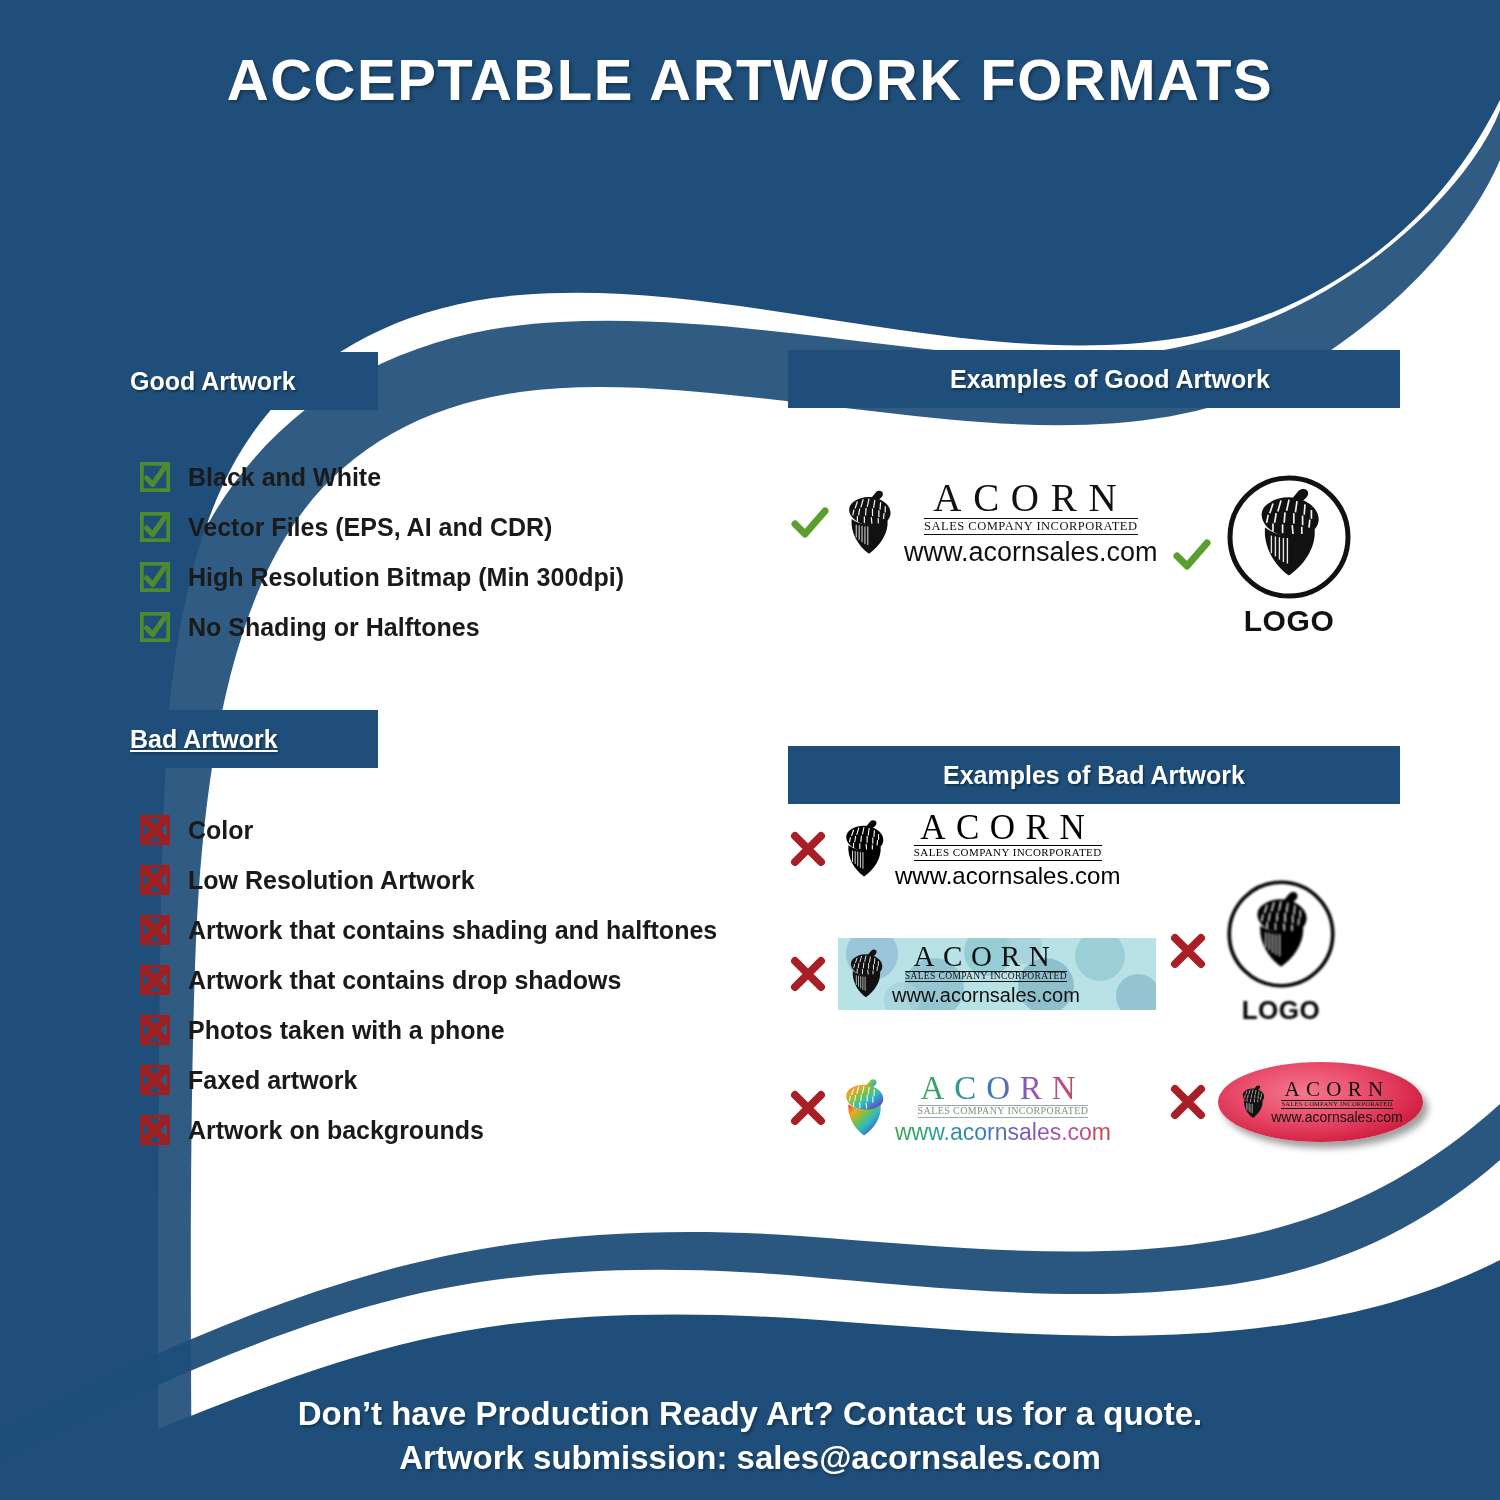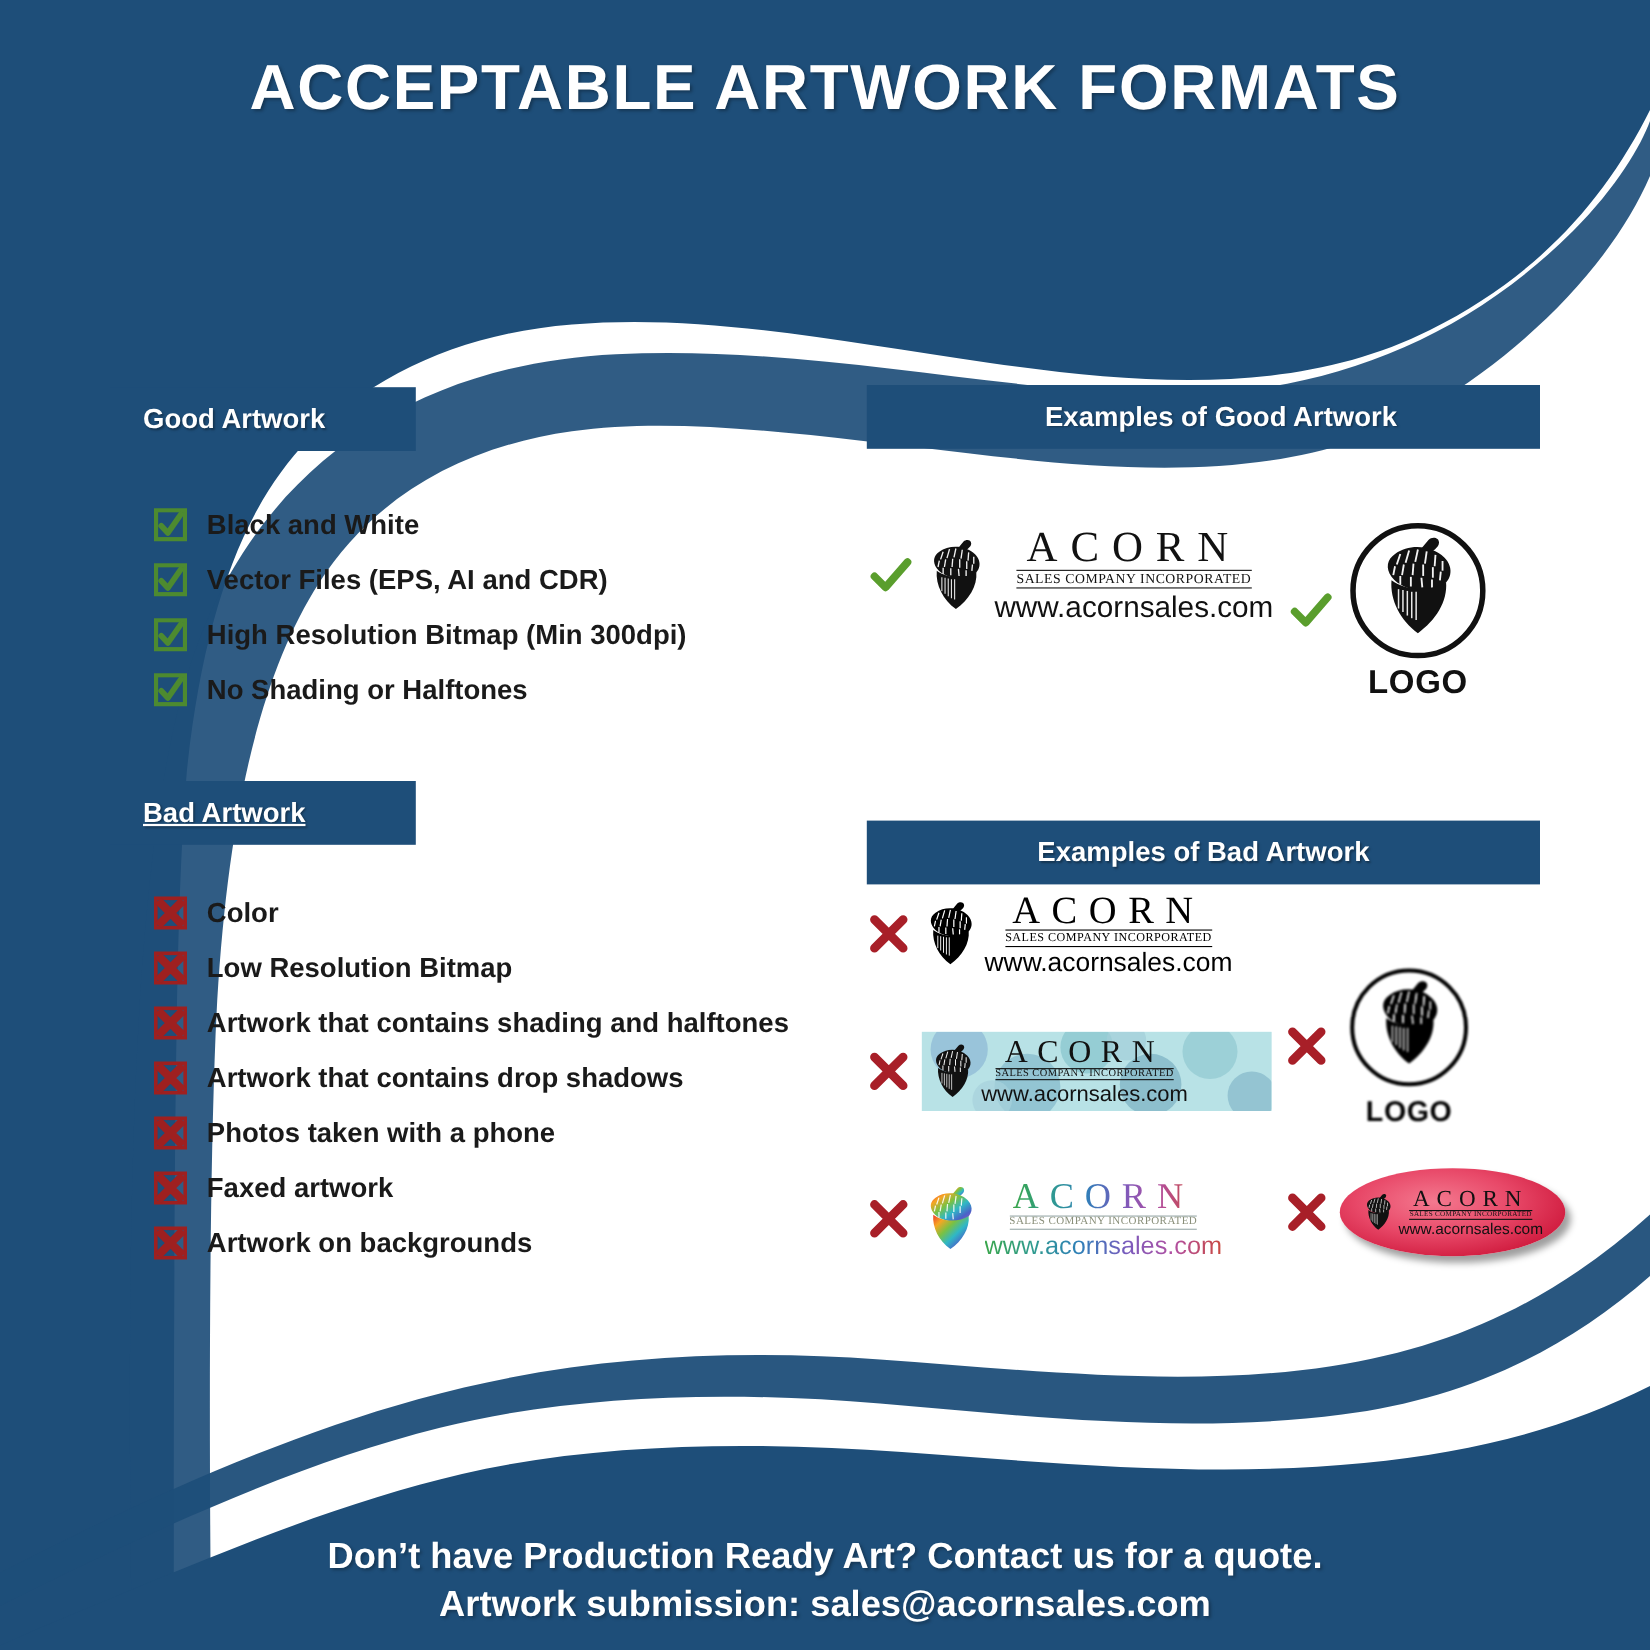--- a/index.html
+++ b/index.html
@@ -215,21 +215,21 @@
         <rect x="1.5" y="1.5" width="29" height="29" fill="none" stroke="#9e2020" stroke-width="4"></rect>
         <path d="M4 4 L28 28 M28 4 L4 28" stroke="#9e2020" stroke-width="8" stroke-linecap="butt"></path>
       </svg>
       <span class="row-label">Color</span>
     </div>
     <div class="row">
       <svg class="mark" viewBox="0 0 32 32">
         <rect x="1.5" y="1.5" width="29" height="29" fill="none" stroke="#9e2020" stroke-width="4"></rect>
         <path d="M4 4 L28 28 M28 4 L4 28" stroke="#9e2020" stroke-width="8"></path>
       </svg>
-      <span class="row-label">Low Resolution Bitmap</span>
+      <span class="row-label">Low Resolution Artwork</span>
     </div>
     <div class="row">
       <svg class="mark" viewBox="0 0 32 32">
         <rect x="1.5" y="1.5" width="29" height="29" fill="none" stroke="#9e2020" stroke-width="4"></rect>
         <path d="M4 4 L28 28 M28 4 L4 28" stroke="#9e2020" stroke-width="8"></path>
       </svg>
       <span class="row-label">Artwork that contains shading and halftones</span>
     </div>
     <div class="row">
       <svg class="mark" viewBox="0 0 32 32">

